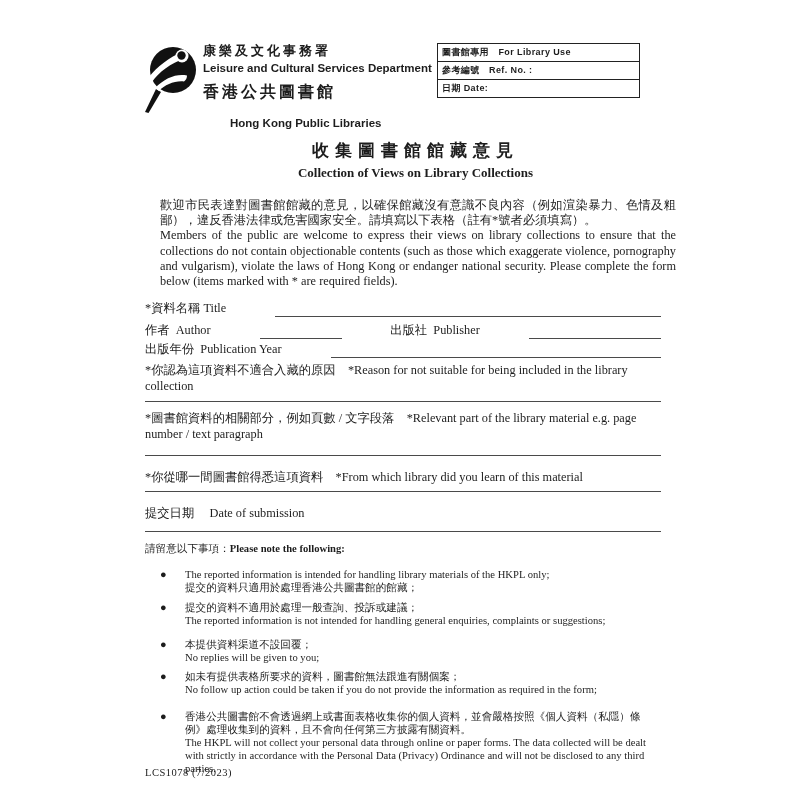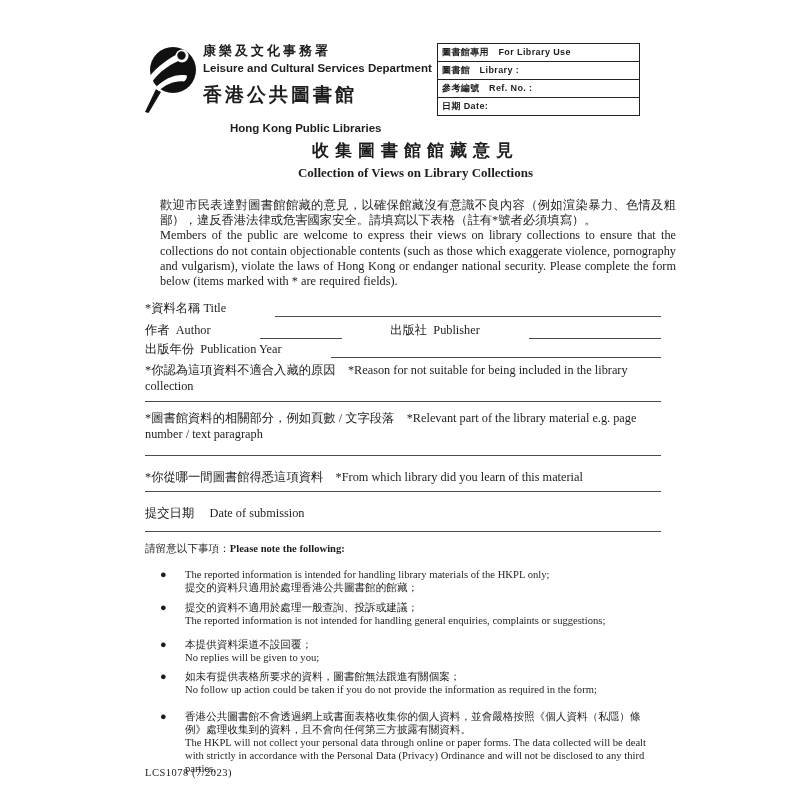--- a/index.html
+++ b/index.html
@@ -9,21 +9,21 @@
     font-family:"Liberation Serif","DejaVu Serif",serif; color:#1d1d1d;
     overflow:hidden;
   }
   .sans { font-family:"Liberation Sans","DejaVu Sans",sans-serif; }
 
   
   .logo { position:absolute; left:142px; top:43px; }
   .header-text { position:absolute; left:203px; top:42px; }
   .dept-zh { font-size:13px; font-weight:600; letter-spacing:3px; }
   .dept-en { font-size:11.5px; font-weight:bold; margin-top:2px; }
-  .org-zh  { font-size:19px; font-weight:600; letter-spacing:3px; margin-top:8px; }
+  .org-zh  { font-size:16px; font-weight:600; letter-spacing:3px; margin-top:8px; }
   .org-en  { font-size:11.5px; font-weight:bold; margin-top:14px;padding-left:27px; }
 
   .libbox { position:absolute; left:437px; top:43px; width:203px;
             border:1.5px solid #222; font-size:9px; font-weight:bold; letter-spacing:.4px; }
   .libbox-row { padding:2px 4px 2px; border-top:1px solid #222; min-height:15px; }
   .libbox-row:first-child { border-top:none; min-height:14px; }
 
   
   .doc-title { position:absolute; left:0; right:0; top:139px; text-align:center;padding-left:31px; }
   .doc-title-zh { font-size:17px; font-weight:bold; letter-spacing:6px; }
@@ -69,21 +69,20 @@
 
   <div class="header-text sans">
     <div class="dept-zh">康樂及文化事務署</div>
     <div class="dept-en">Leisure and Cultural Services Department</div>
     <div class="org-zh">香港公共圖書館</div>
     <div class="org-en">Hong Kong Public Libraries</div>
   </div>
 
   <div class="libbox sans">
     <div class="libbox-row">圖書館專用　For Library Use</div>
-    <div class="libbox-row">圖書館　Library :</div>
     <div class="libbox-row">參考編號　Ref. No. :</div>
     <div class="libbox-row">日期 Date:</div>
   </div>
 
   <div class="doc-title">
     <div class="doc-title-zh">收集圖書館館藏意見</div>
     <div class="doc-title-en">Collection of Views on Library Collections</div>
   </div>
 
   <div class="intro">

